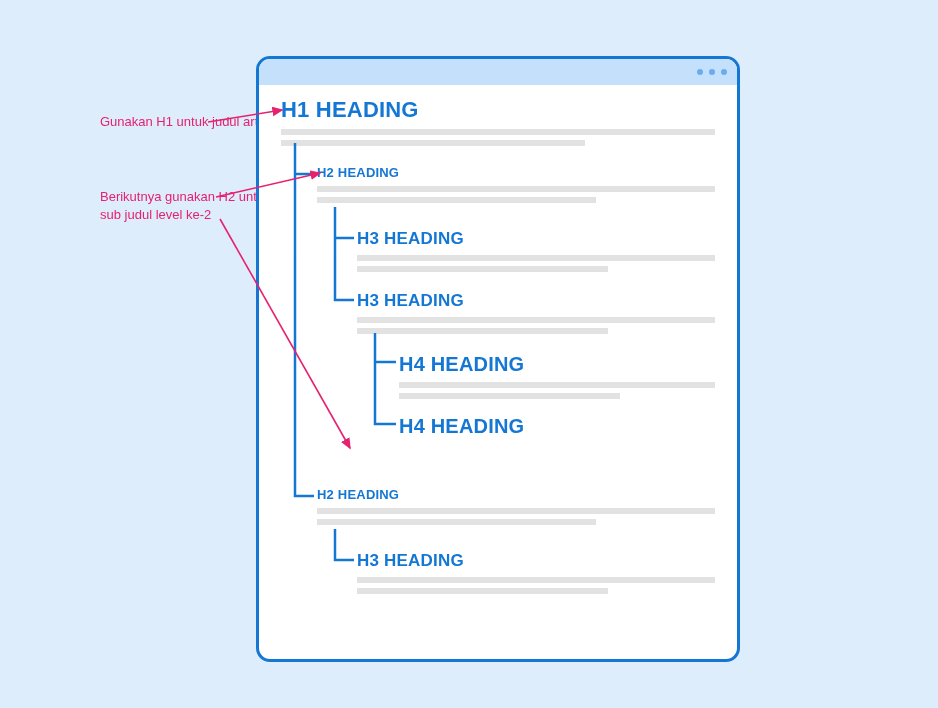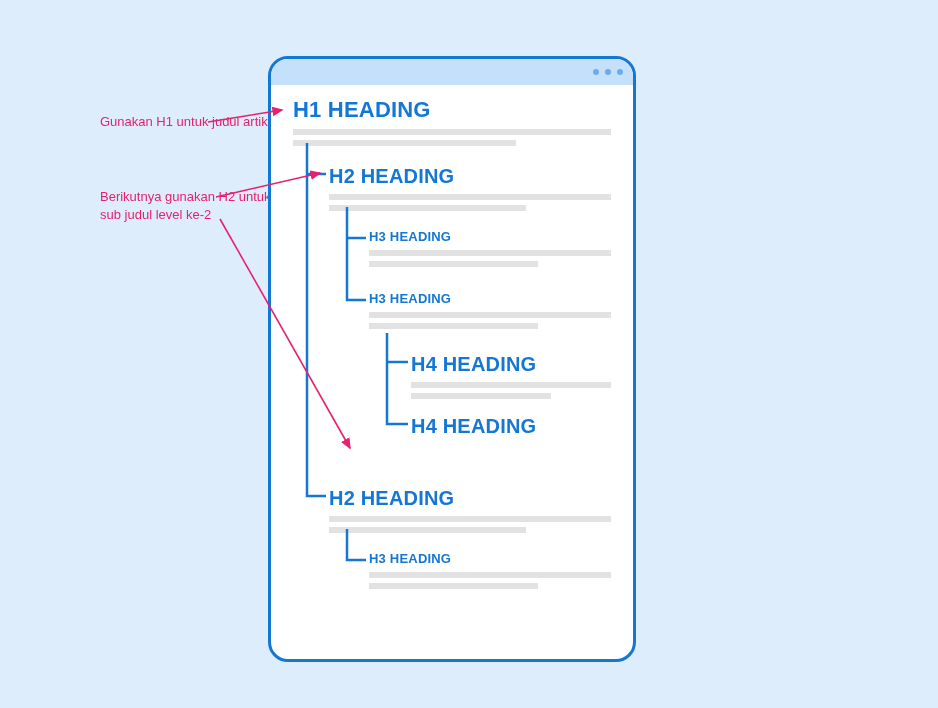--- a/index.html
+++ b/index.html
@@ -13,27 +13,27 @@
 }
 .annotation {
   position: absolute;
   color: #e6216f;
   font-size: 13px;
   line-height: 1.35;
   max-width: 180px;
 }
 .browser-frame {
   position: absolute;
-  left: 268px;
+  left: 256px;
   top: 56px;
-  width: 368px;
+  width: 484px;
   height: 606px;
   background: #fff;
   border: 3px solid #1477d4;
-  border-radius: 20px;
+  border-radius: 14px;
   overflow: hidden;
 }
 .browser-bar {
   height: 26px;
   background: #c4e0fb;
   display: flex;
   justify-content: flex-end;
   align-items: center;
   padding-right: 10px;
   gap: 6px;
@@ -48,22 +48,22 @@
   position: relative;
   padding: 16px 22px 22px 22px;
   height: calc(100% - 26px);
 }
 .heading {
   color: #1477d4;
   font-weight: 700;
   letter-spacing: 0.2px;
 }
 .h1 { font-size: 22px; }
-.h2 { font-size: 20px; }
-.h3 { font-size: 13px; }
+.h2 { font-size: 13px; }
+.h3 { font-size: 17px; }
 .h4 { font-size: 20px; }
 .lines { margin-top: 6px; }
 .line {
   height: 6px;
   background: #e2e2e2;
   margin-bottom: 5px;
 }
 .line.short { width: 70%; }
 .tree-svg {
   position: absolute;

